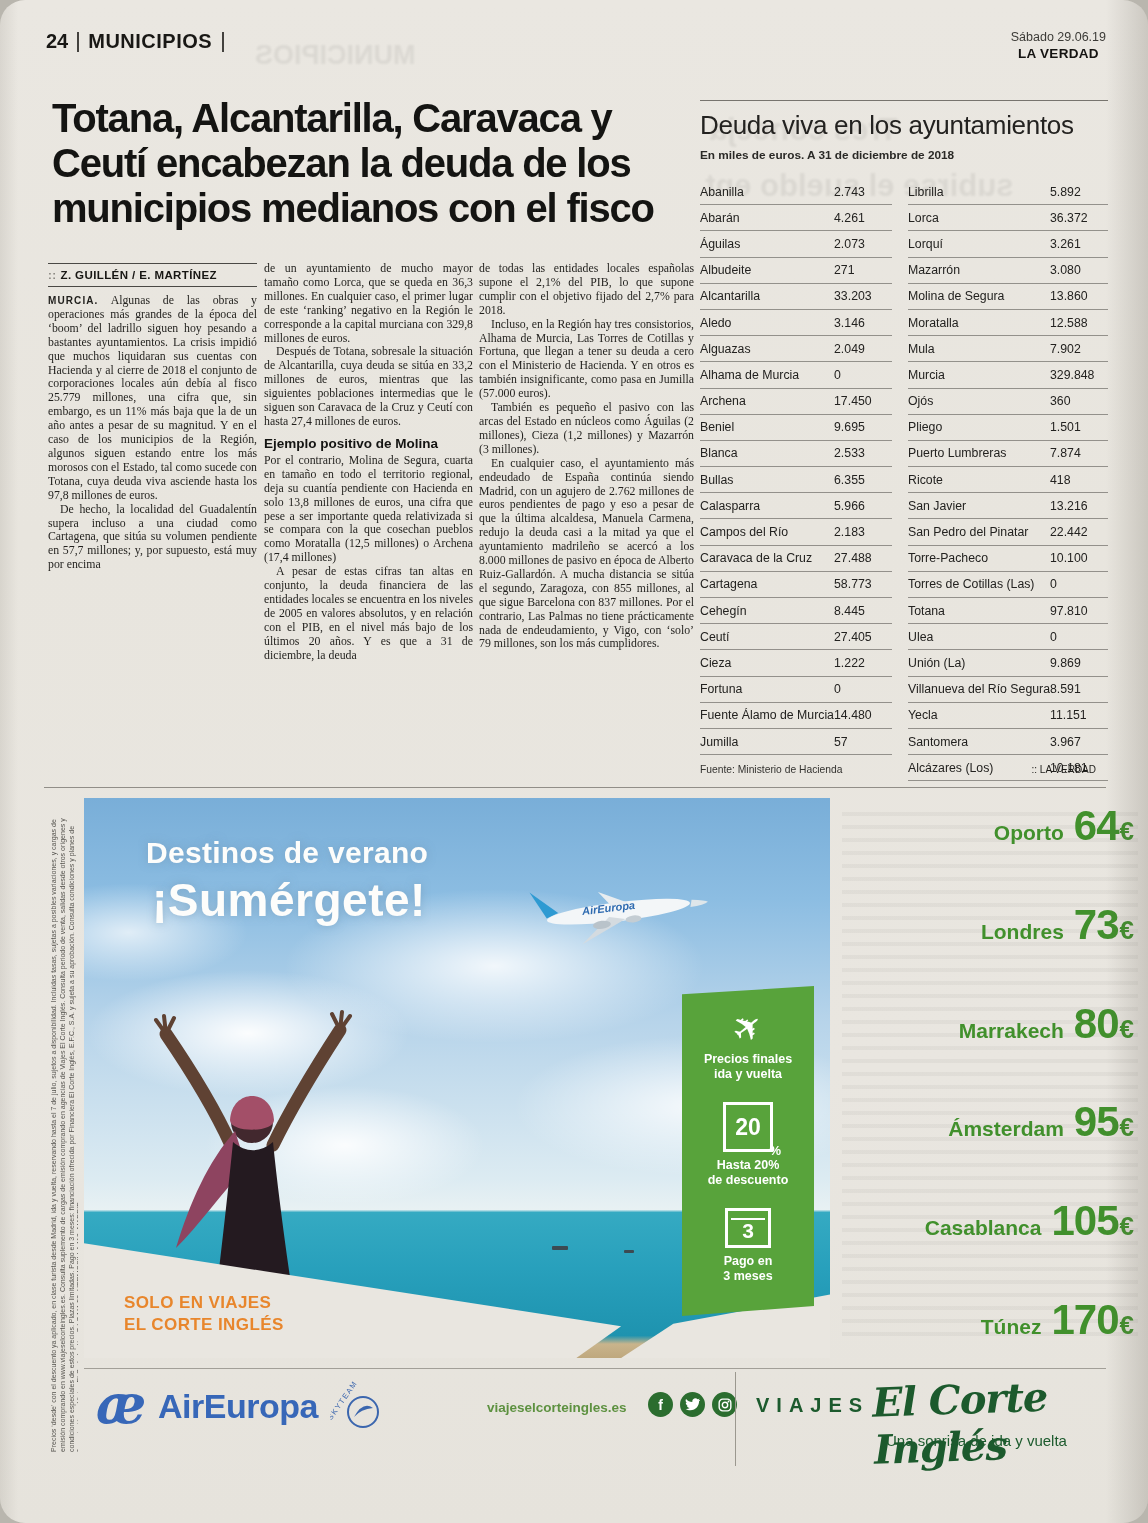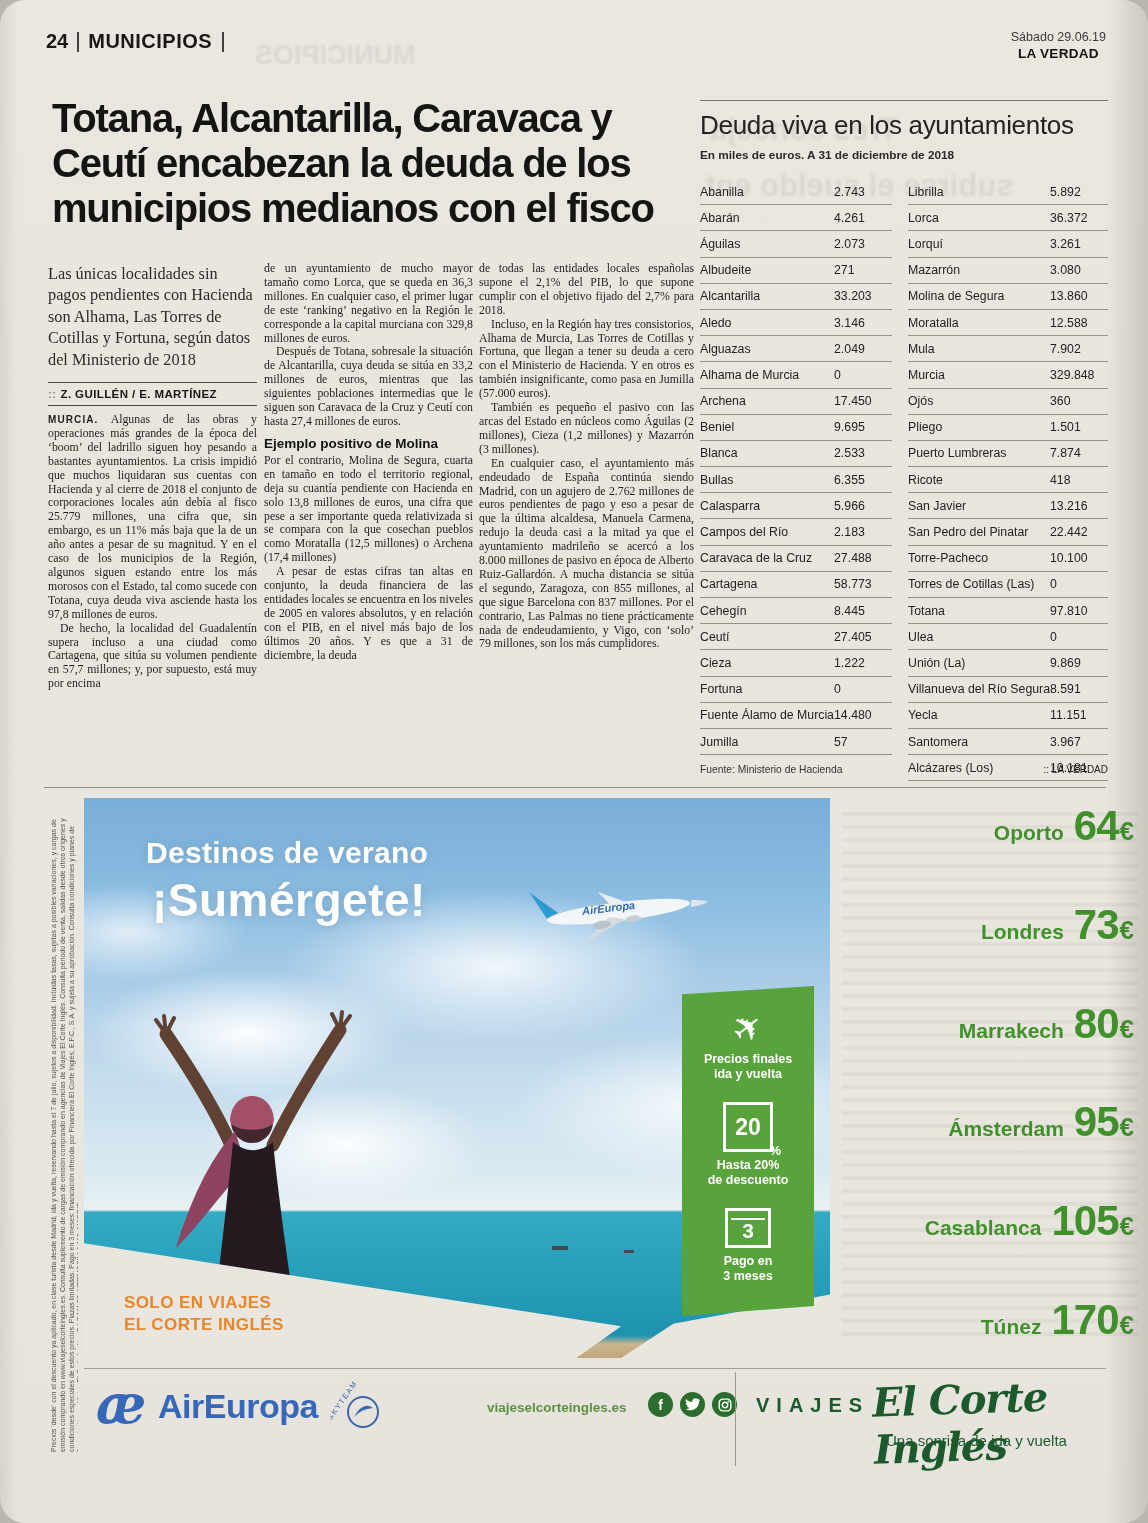--- a/index.html
+++ b/index.html
@@ -41,21 +41,21 @@
 
   
   .tableblock{position:absolute;left:700px;top:100px;width:408px;height:678px;border-top:1px solid #77746e;}
   .ttitle{margin:9px 0 0;font-weight:400;font-size:26px;letter-spacing:-.3px;color:#232220;}
   .tsub{margin-top:7px;font-weight:bold;font-size:11.8px;color:#2a2926;}
   .tcols{display:flex;gap:16px;margin-top:17px;}
   .tcol{flex:1;}
   .trow{display:flex;align-items:center;height:25.2px;border-bottom:1px solid rgba(62,60,55,.5);font-size:12.3px;color:#232220;}
   .tname{flex:1;white-space:nowrap;overflow:hidden;}
   .tval{flex:0 0 58px;text-align:left;}
-  .tfoot{position:absolute;left:0;right:0;bottom:4px;display:flex;justify-content:space-between;align-items:flex-end;margin-top:14px;}
+  .tfoot{position:absolute;left:0;right:12px;bottom:4px;display:flex;justify-content:space-between;align-items:flex-end;margin-top:14px;}
   .tsrc{font-size:10.3px;color:#343330;}
   .tcredit{font-weight:normal;font-size:10px;color:#1c1b18;}
 
   .ad-sep{position:absolute;top:787px;left:44px;width:1062px;border-top:1px solid #918e88;}
 
   
   .fineprint{position:absolute;left:50px;top:800px;height:652px;width:28px;
     writing-mode:vertical-rl;transform:rotate(180deg);font-size:7px;line-height:8.8px;color:#55534e;overflow:hidden;}
   .photo{position:absolute;left:84px;top:798px;width:746px;height:560px;overflow:hidden;
     background:
@@ -129,21 +129,20 @@
     </div>
     <div class="hdr-right">
       <div class="date">Sábado 29.06.19</div>
       <div class="masthead">LA VERDAD</div>
     </div>
   </header>
 
   <h1 class="headline">Totana, Alcantarilla, Caravaca y Ceutí encabezan la deuda de los municipios medianos con el fisco</h1>
 
   <div class="rail rail1">
-    <p class="lead">Las únicas localidades sin pagos pendientes con Hacienda son Alhama, Las Torres de Cotillas y Fortuna, según datos del Ministerio de 2018</p>
     <div class="byline">
       <span class="pre">::</span><span>Z. GUILLÉN / E. MARTÍNEZ</span>
     </div>
     <p class="body"><span class="city">MURCIA.</span> <span>Algunas de las obras y operaciones más grandes de la época del ‘boom’ del ladrillo siguen hoy pesando a bastantes ayuntamientos. La crisis impidió que muchos liquidaran sus cuentas con Hacienda y al cierre de 2018 el conjunto de corporaciones locales aún debía al fisco 25.779 millones, una cifra que, sin embargo, es un 11% más baja que la de un año antes a pesar de su magnitud. Y en el caso de los municipios de la Región, algunos siguen estando entre los más morosos con el Estado, tal como sucede con Totana, cuya deuda viva asciende hasta los 97,8 millones de euros.</span></p>
     <p class="body indent">De hecho, la localidad del Guadalentín supera incluso a una ciudad como Cartagena, que sitúa su volumen pendiente en 57,7 millones; y, por supuesto, está muy por encima</p>
   </div>
 
   <div class="rail rail2">
     <p class="body">de un ayuntamiento de mucho mayor tamaño como Lorca, que se queda en 36,3 millones. En cualquier caso, el primer lugar de este ‘ranking’ negativo en la Región le corresponde a la capital murciana con 329,8 millones de euros.</p>
     <p class="body indent">Después de Totana, sobresale la situación de Alcantarilla, cuya deuda se sitúa en 33,2 millones de euros, mientras que las siguientes poblaciones intermedias que le siguen son Caravaca de la Cruz y Ceutí con hasta 27,4 millones de euros.</p>

